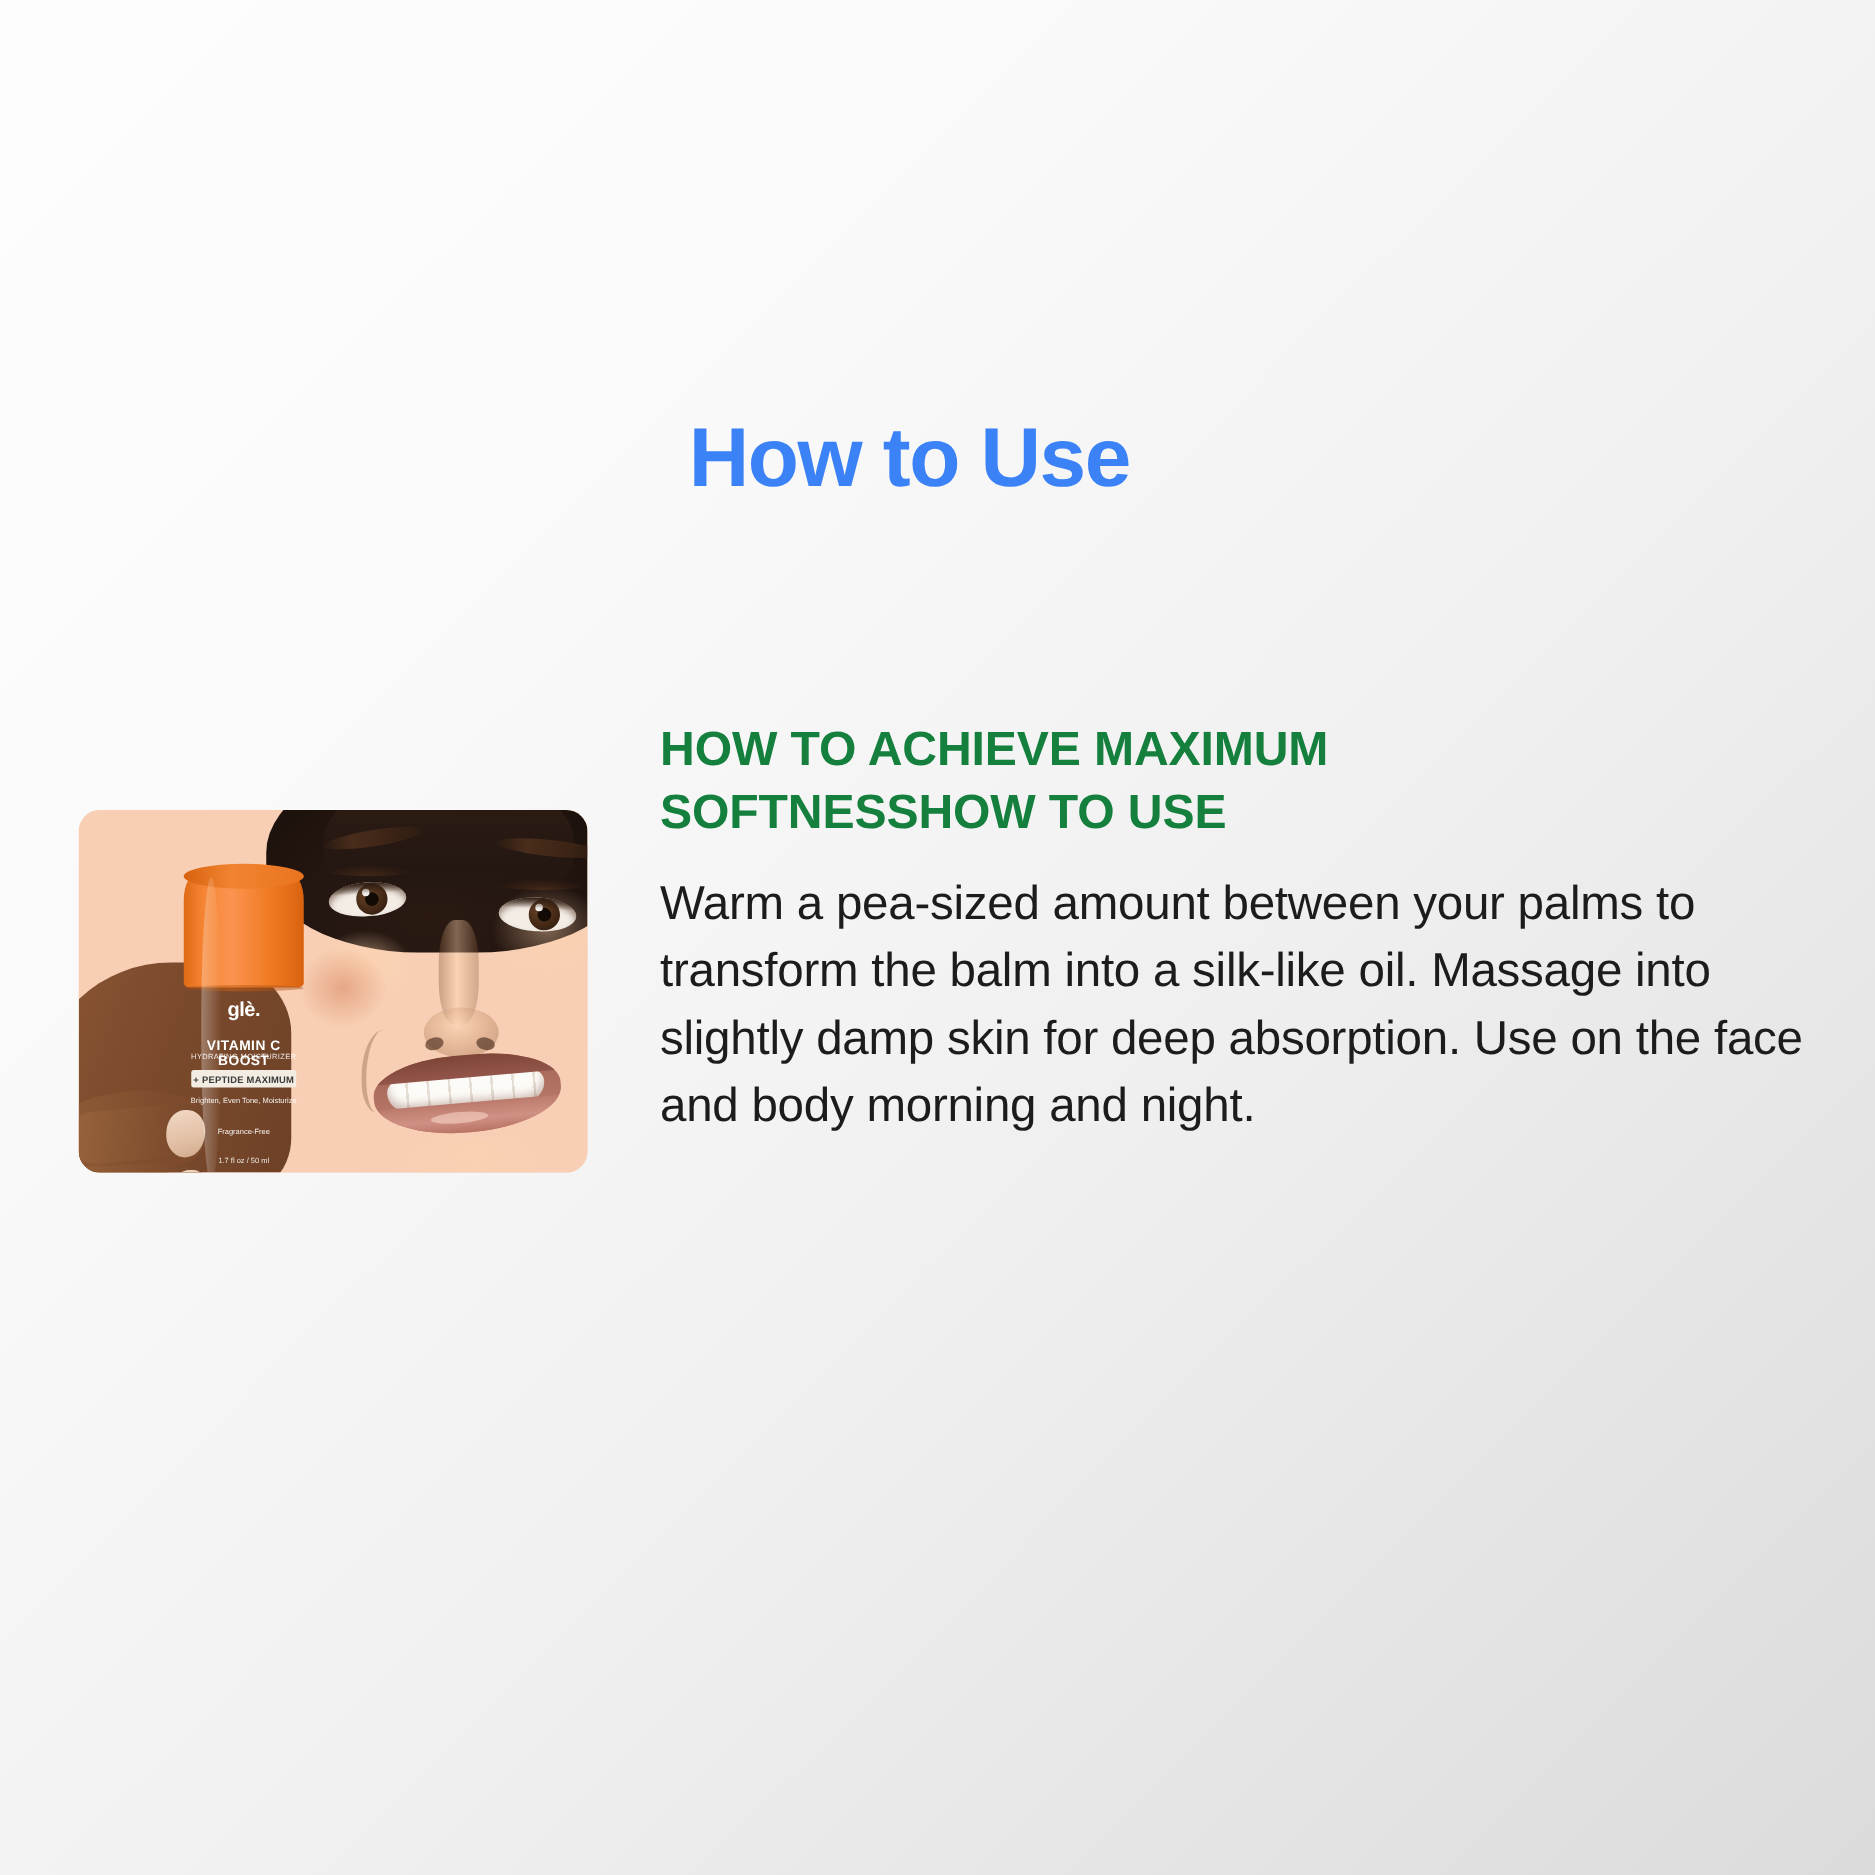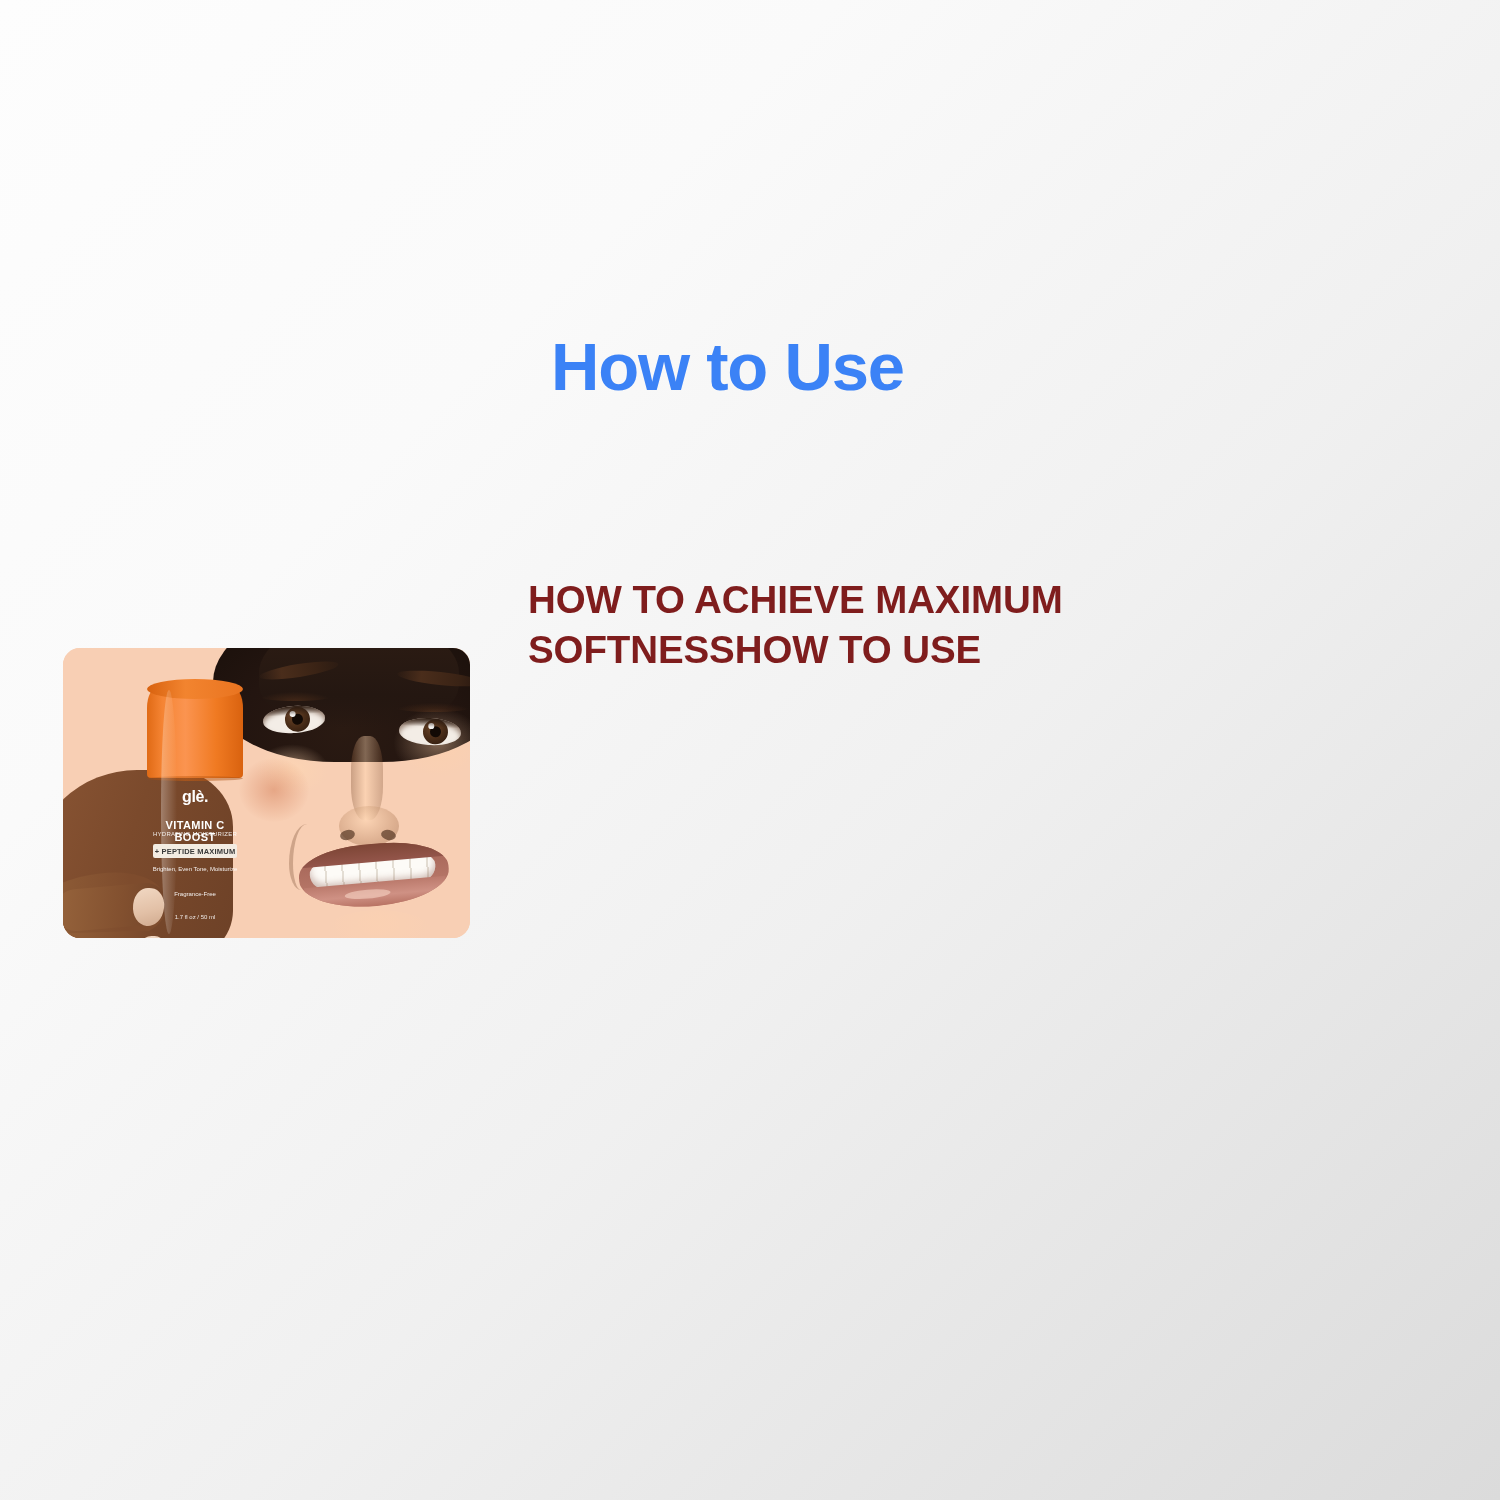--- a/index.html
+++ b/index.html
@@ -285,21 +285,21 @@
     width: 31px; height: 38px;
     border-radius: 46% 46% 50% 50%;
     background: linear-gradient(160deg, #f2d9c4 0%, #e2c0a6 60%, #cfa88c 100%);
   }
   .nail.n1 { left: 100px; top: 118px; transform: rotate(6deg); }
   .nail.n2 { left: 104px; top: 166px; transform: rotate(3deg); }
 
   
   .bottle {
     position: absolute;
-    left: 84px; top: 38px;
+    left: 84px; top: 50px;
     width: 96px; height: 250px;
   }
   .bottle-cap {
     position: absolute;
     left: 0; top: 0;
     width: 96px; height: 92px;
     background: linear-gradient(90deg, #e06a15 0%, #f58433 16%, #fb9450 40%, #f07a22 72%, #d9620f 100%);
     border-radius: 12px 12px 4px 4px / 22px 22px 4px 4px;
   }
   .cap-top {
@@ -404,21 +404,21 @@
     left: 465px;
     top: 0px;
     width: 925px;
   }
   .section-heading {
     margin: 0;
     font-size: 38.5px;
     font-weight: 700;
     line-height: 1.30;
     letter-spacing: -0.1px;
-    color: #7f1d1d;
+    color: #15803d;
     max-width: 730px;
   }
   .body-copy {
     margin: 22px 0 0 0;
     font-size: 38px;
     font-weight: 400;
     line-height: 1.42;
     color: #1c1c1c;
     letter-spacing: -0.2px;
     max-width: 930px;
@@ -501,16 +501,17 @@
           <div class="label-benefits">Brighten, Even Tone, Moisturize</div>
           <div class="label-fragrance">Fragrance-Free</div>
           <div class="label-size">1.7 fl oz / 50 ml</div>
         </div>
 
       </div>
     </div>
 
     <div class="text-col">
       <h2 class="section-heading">HOW TO ACHIEVE MAXIMUM SOFTNESSHOW TO USE</h2>
+      <p class="body-copy">Warm a pea-sized amount between your palms to transform the balm into a silk-like oil. Massage into slightly damp skin for deep absorption. Use on the face and body morning and night.</p>
     </div>
 
   </div>
 </div>
 
 </body></html>

